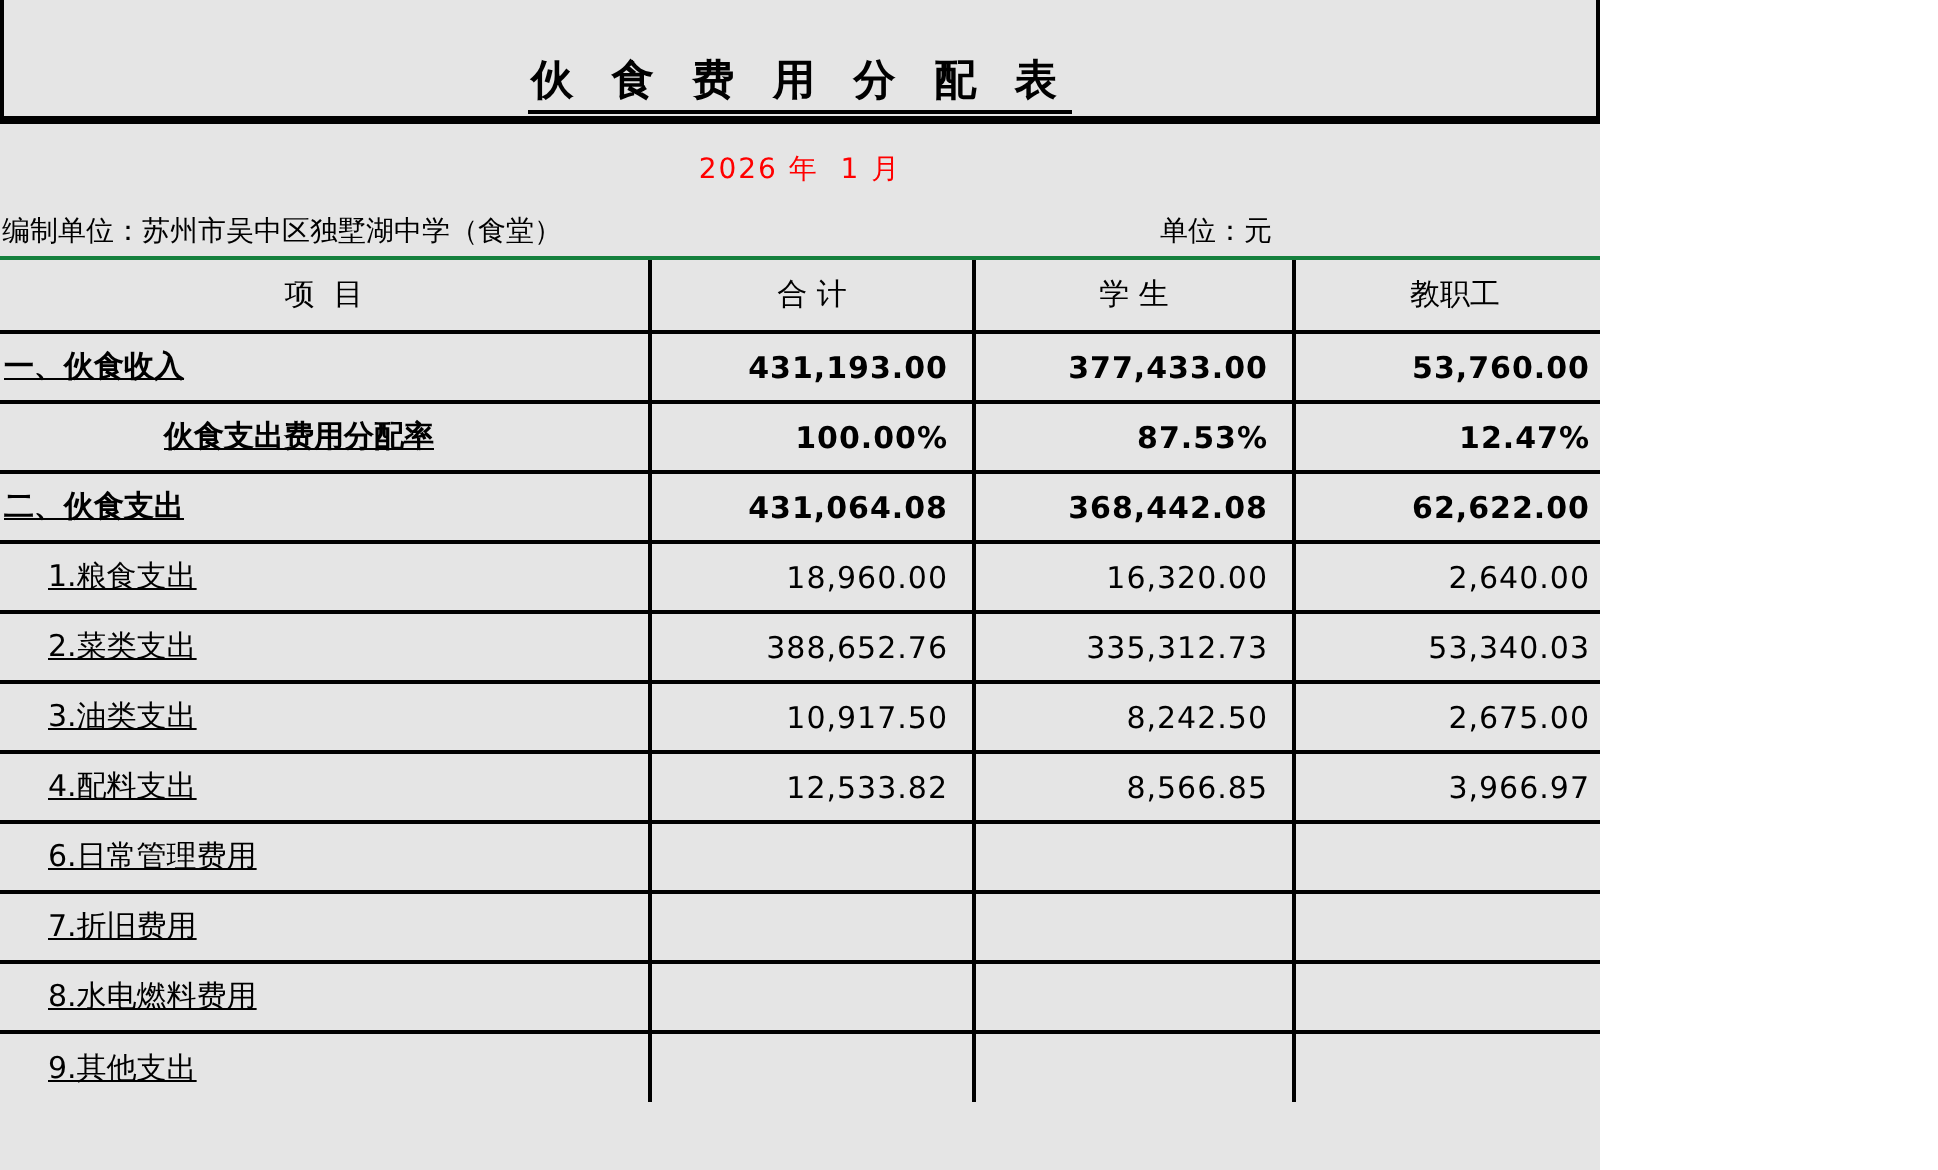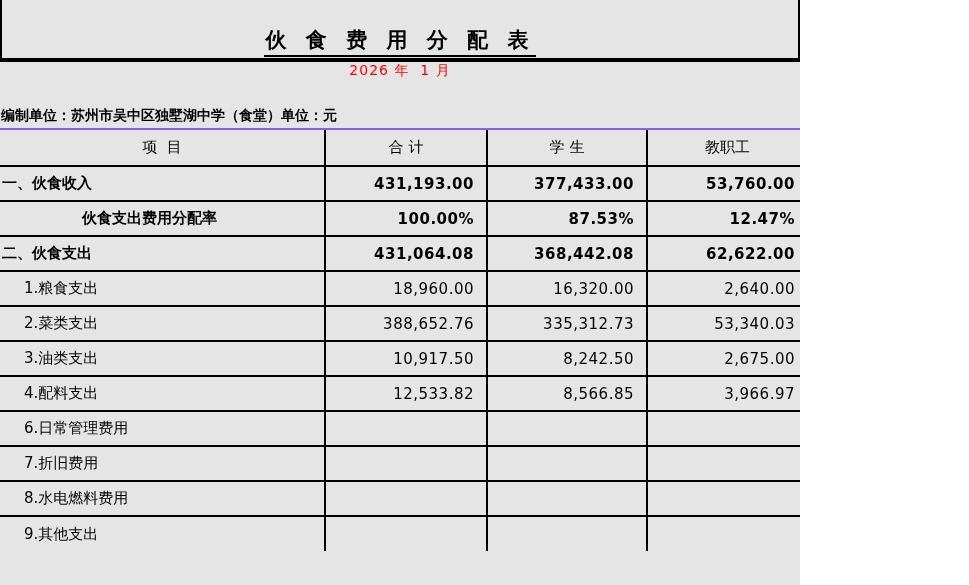--- a/index.html
+++ b/index.html
@@ -32,39 +32,39 @@
     letter-spacing: 6px;
     white-space: pre;
     border-bottom: 2px solid #000;
     padding: 0 2px 2px 2px;
     line-height: 1.25;
   }
   
   .date-line {
     height: 34px;
     display: flex;
+    align-items: flex-end;
     justify-content: center;
     padding-bottom: 2px;
   }
   .date-text {
     color: #ff0000;
     font-size: 14px;
     white-space: pre;
     letter-spacing: 1px;
   }
   
   .info-line {
     height: 34px;
     display: flex;
     align-items: flex-end;
-    justify-content: flex-start;
-    border-bottom: 2px solid #8b5cf6;
+    justify-content: space-between;
+    border-bottom: 2px solid #15803d;
     padding-bottom: 3px;
     font-size: 14px;
-    font-weight: bold;
   }
   .info-left { padding-left: 1px; white-space: pre; }
   .info-right { margin-right: 164px; white-space: pre; }
   
   table.alloc {
     width: 969px;
     border-collapse: collapse;
     table-layout: fixed;
     font-size: 15px;
   }
@@ -76,21 +76,21 @@
   table.alloc th + th, table.alloc td + td { border-left: 2px solid #000; }
   table.alloc thead tr { height: 36px; }
   table.alloc thead th {
     font-weight: normal;
     text-align: center;
     border-bottom: 2px solid #000;
   }
   table.alloc tbody tr { height: 35px; }
   table.alloc tbody tr + tr td { border-top: 2px solid #000; }
   table.alloc tbody tr.bold { font-weight: bold; }
-  td.item { text-align: left; }
+  td.item { text-align: left; text-decoration: underline; }
   td.item.indent-0 { padding-left: 2px; }
   td.item.indent-1 { padding-left: 24px; }
   td.item.indent-2 { padding-left: 82px; }
   td.num {
     text-align: right;
     padding-right: 12px;
     letter-spacing: 0.5px;
   }
 </style>
 </head>

